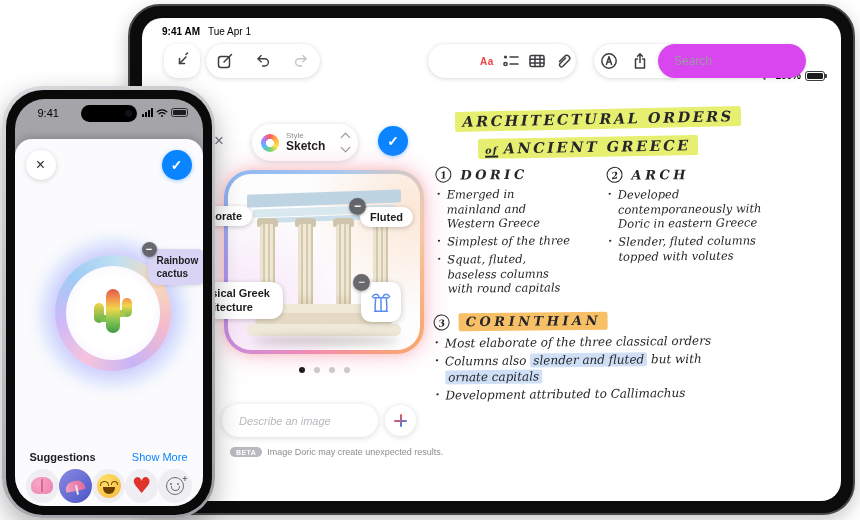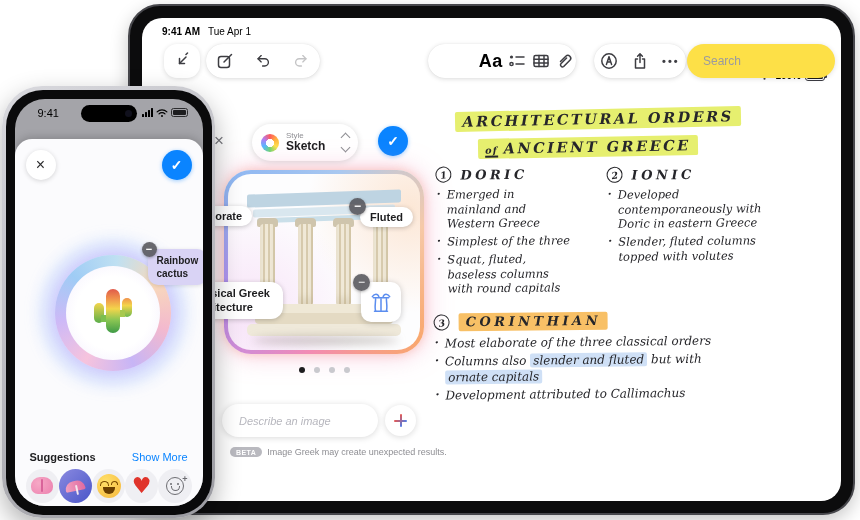--- a/index.html
+++ b/index.html
@@ -20,24 +20,24 @@
   .battery::after { content:""; position:absolute; inset:1px; background:#1d1d1f; border-radius:1.5px; }
   .battery::before { content:""; position:absolute; right:-3px; top:2.5px; width:2px; height:4px; background:#3c3c43; border-radius:0 1px 1px 0; }
 
   .pill { position:absolute; background:#fff; border-radius:17px; height:34px;
     box-shadow:0 1px 5px rgba(0,0,0,.14), 0 0 1px rgba(0,0,0,.1);
     display:flex; align-items:center; justify-content:space-around; }
   .sqbtn { position:absolute; width:36px; height:34px; background:#fff; border-radius:13px;
     box-shadow:0 1px 5px rgba(0,0,0,.14); display:flex; align-items:center; justify-content:center; }
   .tb-ico { width:18px; height:18px; stroke:#3d3d42; stroke-width:1.5; fill:none; stroke-linecap:round; stroke-linejoin:round; }
   .dim { opacity:.3; }
-  .aa { color:#000000; font-size:18px; font-weight:600; letter-spacing:.5px;margin-left:48px; }
+  .aa { color:#ef4444; font-size:10px; font-weight:600; letter-spacing:.5px;margin-left:48px; }
   .dots3 { color:#3d3d42; font-size:11px; letter-spacing:2px; font-weight:700; }
 
-  .search-pill { position:absolute; left:545px; top:26px; width:148px; height:34px; background:#fde047;
+  .search-pill { position:absolute; left:516px; top:26px; width:148px; height:34px; background:#d946ef;
     border-radius:17px; box-shadow:0 1px 5px rgba(0,0,0,.12); display:flex; align-items:center; padding:0 10px; gap:6px; }
   .search-pill input { border:none; outline:none; background:transparent; flex:1; font-size:12px; color:#3c3c43; font-family:inherit; }
   .search-pill input::placeholder { color:#9a9aa0; }
 
   .note-title { position:absolute; left:70px; top:60px; font-size:17.5px; font-weight:700; color:#303036; letter-spacing:.1px; }
 
   
   .iw-close { position:absolute; left:64px; top:110px; width:26px; height:26px; display:flex; align-items:center; justify-content:center;
     color:#77777d; font-size:17px; font-weight:400; }
   .style-pill { position:absolute; left:110px; top:106px; width:106px; height:37px; background:#fff; border-radius:19px;
@@ -339,21 +339,21 @@
         <span class="swirl" style="width:16px;height:16px;"></span>
         <input type="text" placeholder="Describe an image" style="">
       </div>
       <div class="plus-btn">
         <span class="plus-h"></span>
           <span class="plus-v"></span>
       </div>
 
       <div class="beta-line ipad-beta">
         <span class="beta-pill">BETA</span>
-        <span class="beta-txt">Image Greek may create unexpected results.</span>
+        <span class="beta-txt">Image Doric may create unexpected results.</span>
       </div>
 
       <div class="hw hw-t1">
         <span class="hl-y">ARCHITECTURAL ORDERS</span>
       </div>
       <div class="hw hw-t2">
         <span class="hl-y"><span class="hw-of">of</span><span>ANCIENT GREECE</span></span>
       </div>
 
       <div class="hw hw-sec sec-doric">
@@ -362,21 +362,21 @@
           <span>DORIC</span>
         </div>
         <div class="hw-b">Emerged in mainland and Western Greece</div>
         <div class="hw-b">Simplest of the three</div>
         <div class="hw-b">Squat, fluted, baseless columns with round capitals</div>
       </div>
 
       <div class="hw hw-sec sec-ionic">
         <div class="hw-head">
           <span class="circ-num">2</span>
-          <span>IONIC</span>
+          <span>ARCH</span>
         </div>
         <div class="hw-b">Developed contemporaneously with Doric in eastern Greece</div>
         <div class="hw-b">Slender, fluted columns topped with volutes</div>
       </div>
 
       <div class="hw hw-sec sec-cor">
         <div class="hw-head">
           <span class="circ-num">3</span>
           <span class="hl-o">CORINTHIAN</span>
         </div>

